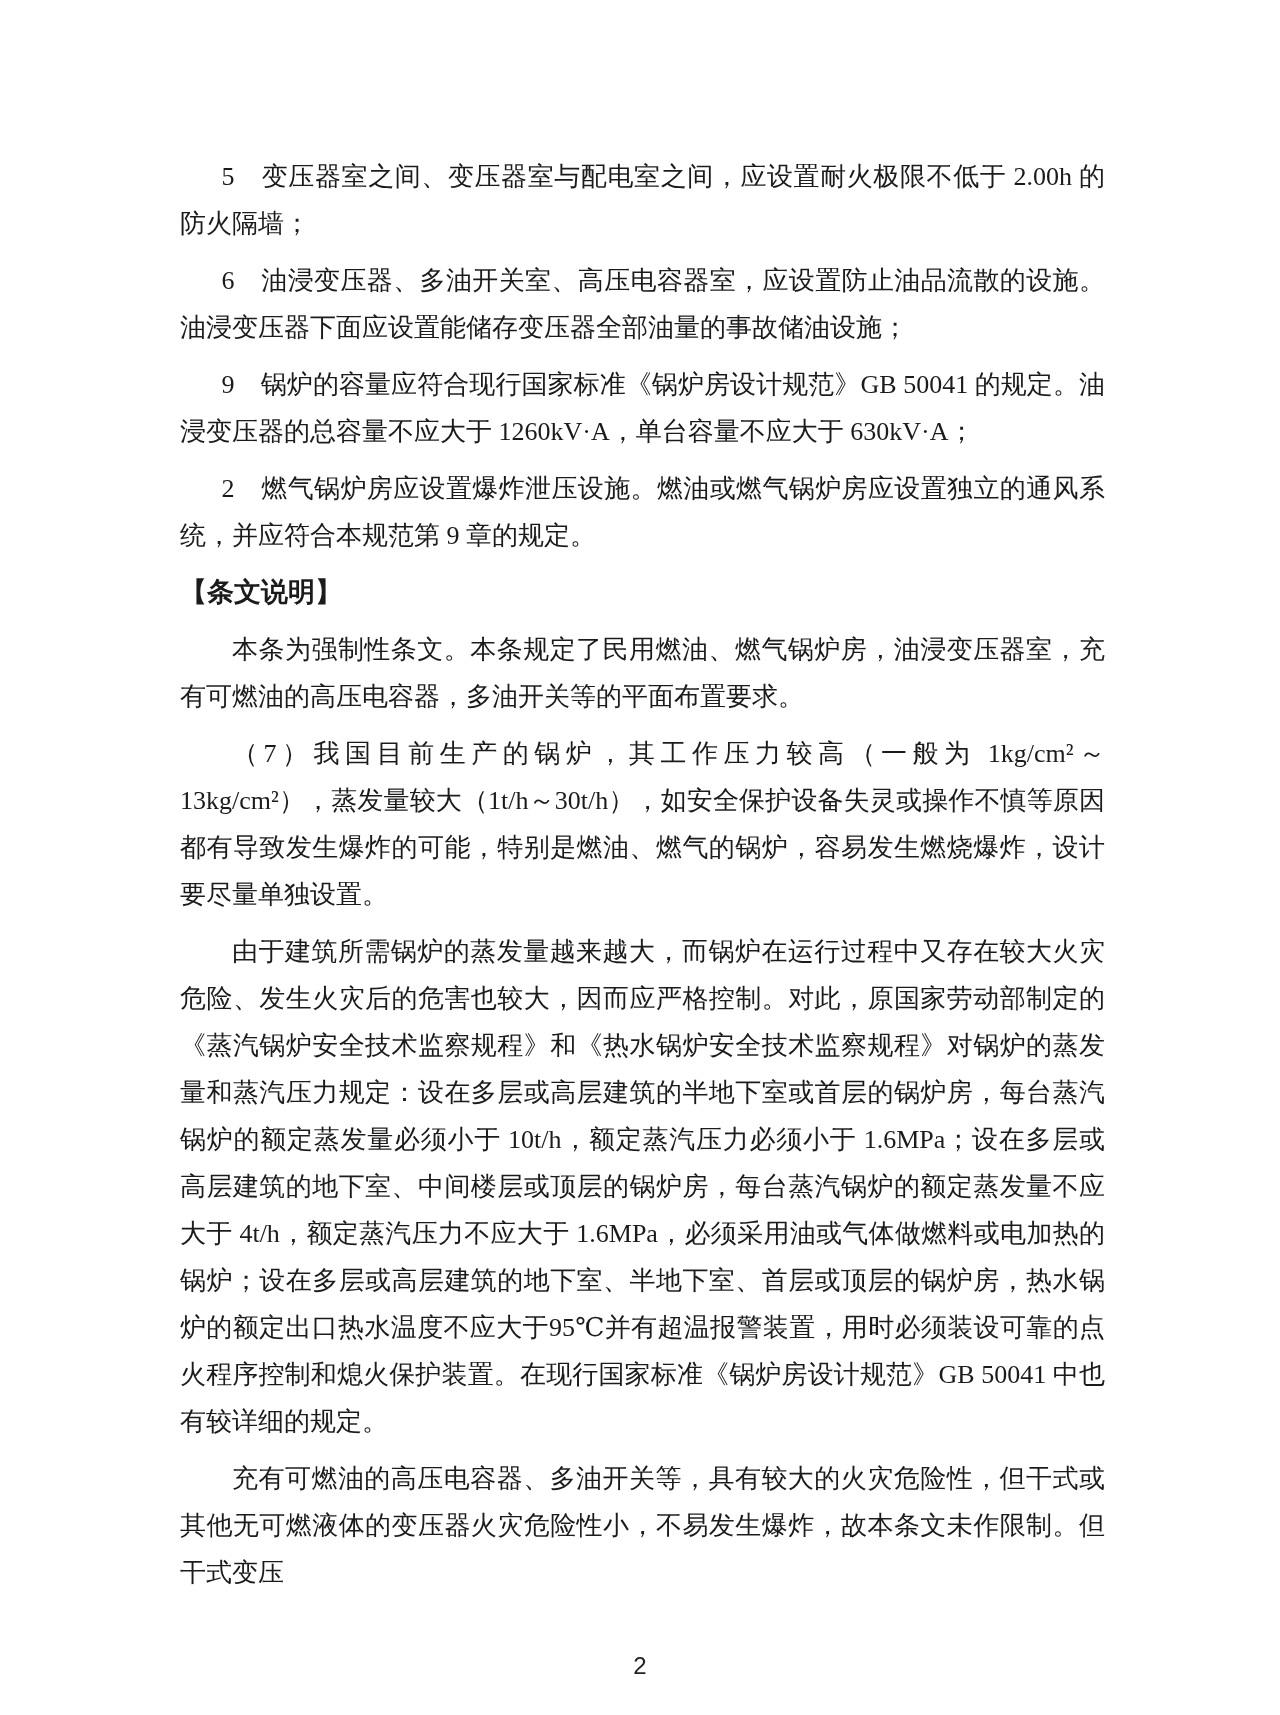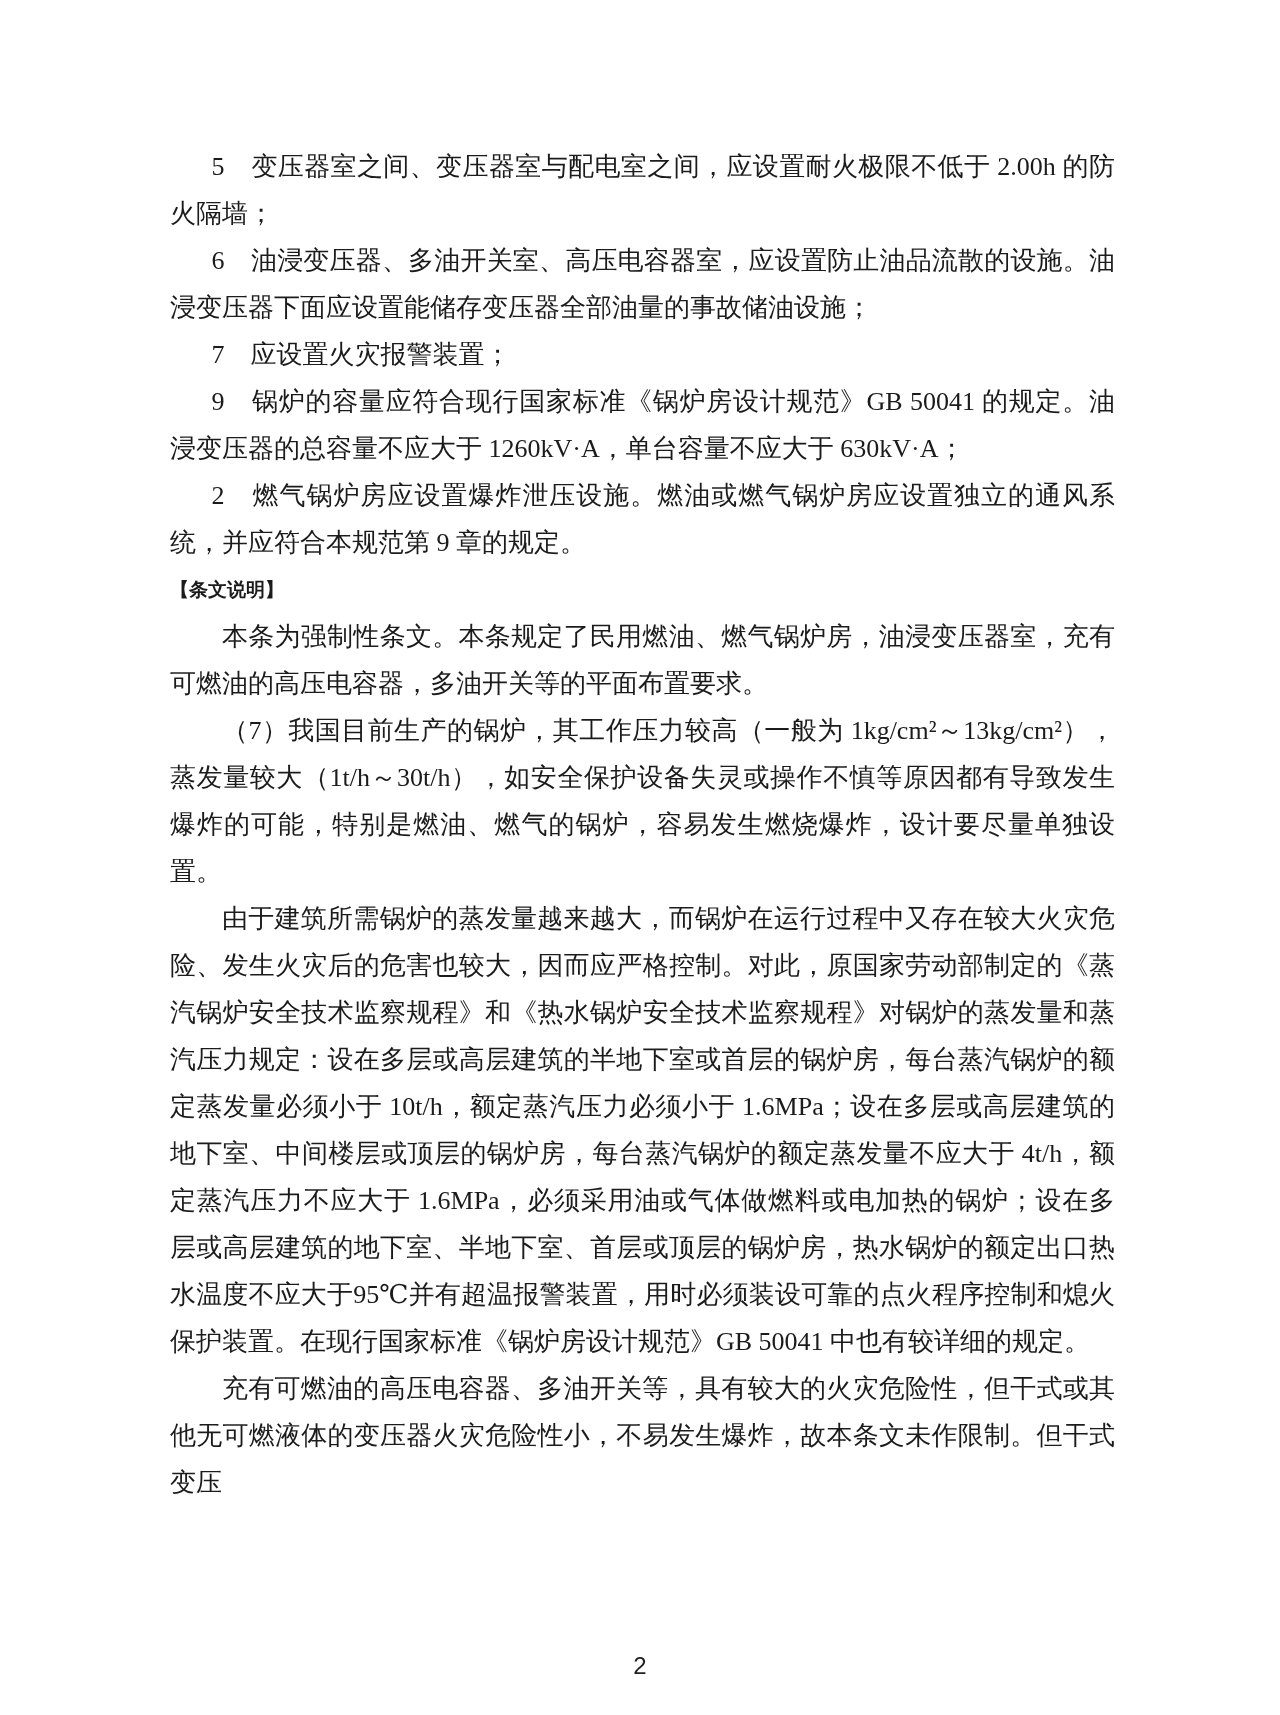--- a/index.html
+++ b/index.html
@@ -20,34 +20,34 @@
   .content {
     position: absolute;
     left: 170px;
     top: 143px;
     width: 945px;
     font-size: 26px;
     line-height: 47px;
     text-align: justify;
     text-justify: inter-character;
   }
-  p { margin: 0; padding: 0; }
+  p { margin: 10px; padding: 0; }
   .item  { text-indent: 1.6em; }
   .note  {
     text-indent: 1.6em;
     color: var(--red, #bb2b22);
     text-decoration: underline;
     text-decoration-thickness: 2px;
     text-underline-offset: 6px;
   }
   .para  { text-indent: 2em; }
   .section-header {
     text-indent: 0;
     font-weight: bold;
-    font-size: 19px;
+    font-size: 27px;
   }
   .red { color: var(--red, #bb2b22); }
   .boxed {
     border: 2px solid #2b2b2b;
     padding: 1px 2px 2px 2px;
   }
   .footer {
     position: absolute;
     left: 0;
     top: 1652px;
@@ -59,21 +59,20 @@
   }
 </style>
 </head>
 <body>
 
 <div class="page">
   <div class="content">
 
     <p class="item">5　变压器室之间、变压器室与配电室之间，应设置耐火极限不低于 2.00h 的防火隔墙；</p>
     <p class="item">6　油浸变压器、多油开关室、高压电容器室，应设置防止油品流散的设施。油浸变压器下面应设置能储存变压器全部油量的事故储油设施；</p>
-    <p class="item">7　应设置火灾报警装置；</p>
 
 
     <p class="item">9　锅炉的容量应符合现行国家标准《锅炉房设计规范》GB 50041 的规定。油浸变压器的总容量不应大于 1260kV·A，单台容量不应大于 630kV·A；</p>
     <p class="item">2　燃气锅炉房应设置爆炸泄压设施。燃油或燃气锅炉房应设置独立的通风系统，并应符合本规范第 9 章的规定。</p>
 
 
     <p class="section-header">【条文说明】</p>
 
     <p class="para">本条为强制性条文。本条规定了民用燃油、燃气锅炉房，油浸变压器室，充有可燃油的高压电容器，多油开关等的平面布置要求。</p>
     <p class="para">（7）我国目前生产的锅炉，其工作压力较高（一般为 1kg/cm²～13kg/cm²），蒸发量较大（1t/h～30t/h），如安全保护设备失灵或操作不慎等原因都有导致发生爆炸的可能，特别是燃油、燃气的锅炉，容易发生燃烧爆炸，设计要尽量单独设置。</p>

